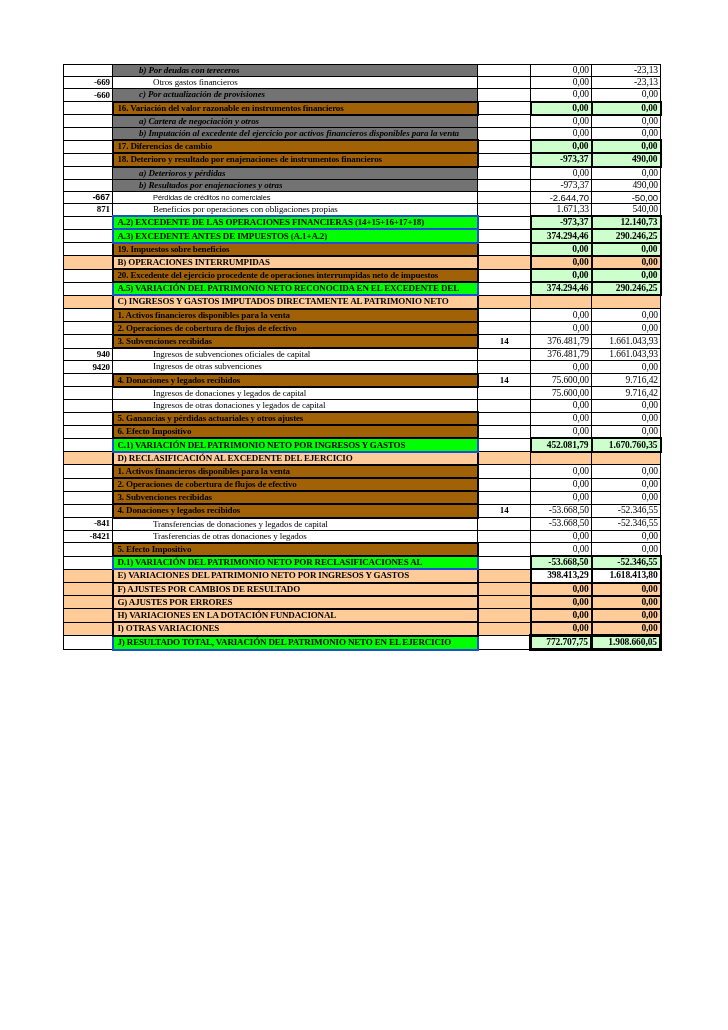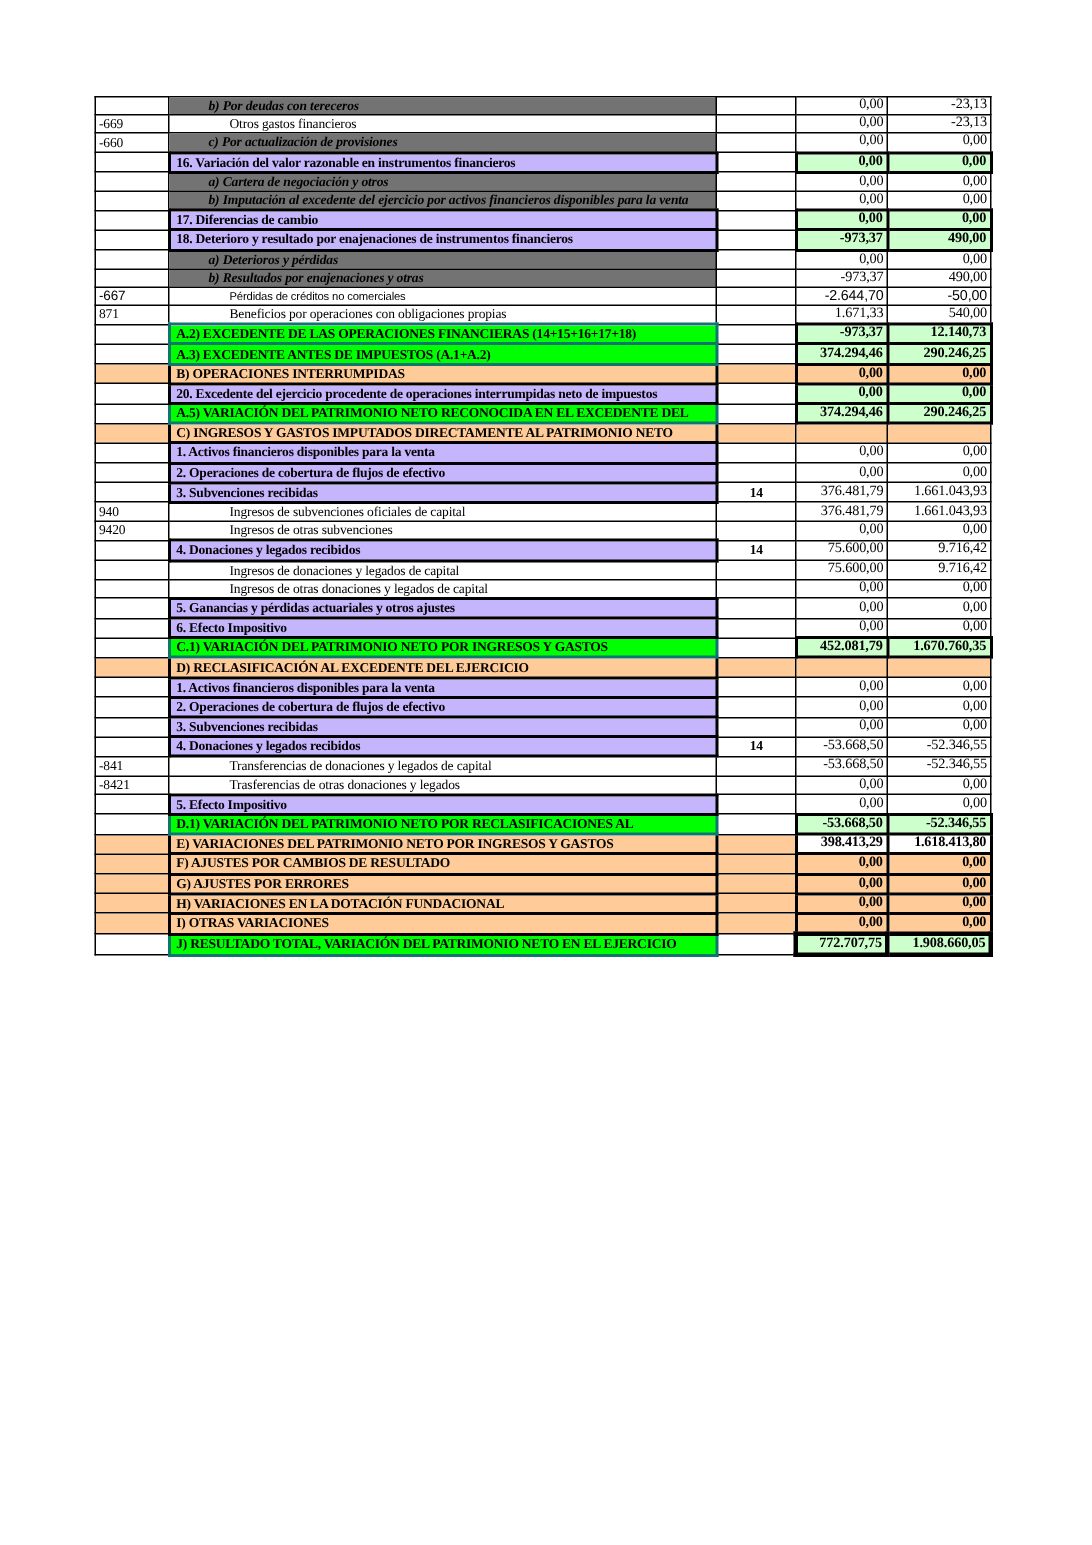--- a/index.html
+++ b/index.html
@@ -13,43 +13,43 @@
   col.c-desc{width:365px;}
   col.c-note{width:53px;}
   col.c-v1{width:61px;}
   col.c-v2{width:69px;}
   td{
     border:1px solid #000;height:11.2px;line-height:11px;
     overflow:hidden;white-space:nowrap;padding:0 2px;
     font-family:"Liberation Serif",serif;font-size:9px;color:#000;
     letter-spacing:-0.1px;
   }
-  td.code{text-align:left;}
+  td.code{text-align:right;font-weight:bold;}
   td.note{text-align:center;font-weight:bold;}
   td.val{text-align:right;font-size:9.5px;}
   td.ind1{padding-left:4px;}
   td.ind2{padding-left:26px;}
   td.ind3{padding-left:40px;}
 
   
   tr.yellow td.desc{background:#737373;font-weight:bold;font-style:italic;}
 
   
   tr.detail-sans td.code,tr.detail-sans td.val{font-family:"Liberation Sans",sans-serif;}
   tr.detail-sans td.desc{font-family:"Liberation Sans",sans-serif;font-size:7.5px;margin-top:28px;}
 
   
   tr.item td.desc,tr.item-green td.desc{
-    background:#c4b5fd;font-weight:bold;border:2px solid #000;letter-spacing:-0.15px;
+    background:#a16207;font-weight:bold;border:2px solid #000;letter-spacing:-0.15px;
   }
   tr.item-green td.val{background:#CCFFCC;font-weight:bold;border:2px solid #000;}
 
   
   tr.total td.desc,tr.total-final td.desc{
-    background:#00FF00;font-weight:bold;border:2px solid #0f766e;letter-spacing:-0.15px;margin-left:40px;
+    background:#00FF00;font-weight:bold;border:2px solid #1d4ed8;letter-spacing:-0.15px;margin-left:40px;
   }
   tr.total td.val,tr.total-final td.val{background:#CCFFCC;font-weight:bold;border:2px solid #000;}
   tr.total-final td.val{border-width:3px;}
 
   
   tr.section-bold td,tr.section-empty td,tr.section-white td{letter-spacing:-0.15px;}
   tr.section-bold td.code,tr.section-bold td.note,
   tr.section-empty td.code,tr.section-empty td.note,
   tr.section-white td.code,tr.section-white td.note{background:#FFCC99;}
   tr.section-bold td.desc,tr.section-empty td.desc,tr.section-white td.desc{
@@ -163,20 +163,27 @@
           <td class="val v1">-973,37</td>
           <td class="val v2">12.140,73</td>
         </tr>
         <tr class="total">
           <td class="code"></td>
           <td class="desc ind1">A.3)  EXCEDENTE ANTES DE IMPUESTOS (A.1+A.2)</td>
           <td class="note"></td>
           <td class="val v1">374.294,46</td>
           <td class="val v2">290.246,25</td>
         </tr>
+        <tr class="item-green">
+          <td class="code"></td>
+          <td class="desc ind1">19. Impuestos sobre beneficios</td>
+          <td class="note"></td>
+          <td class="val v1">0,00</td>
+          <td class="val v2">0,00</td>
+        </tr>
         <tr class="section-bold">
           <td class="code"></td>
           <td class="desc ind1">B) OPERACIONES INTERRUMPIDAS</td>
           <td class="note"></td>
           <td class="val v1">0,00</td>
           <td class="val v2">0,00</td>
         </tr>
         <tr class="item-green">
           <td class="code"></td>
           <td class="desc ind1">20. Excedente del ejercicio procedente de operaciones interrumpidas neto de impuestos</td>

